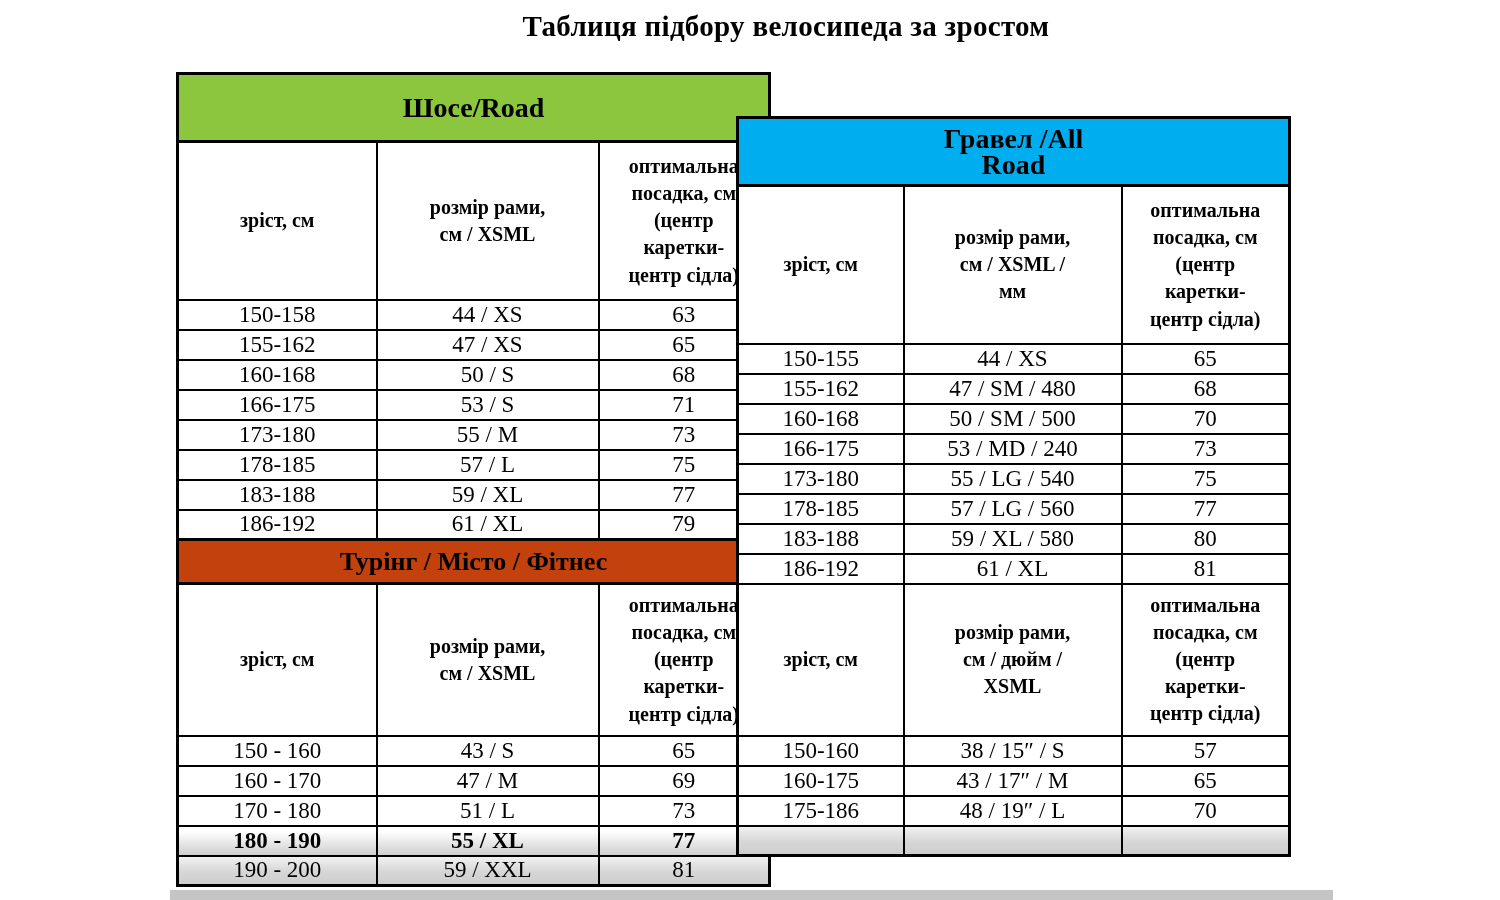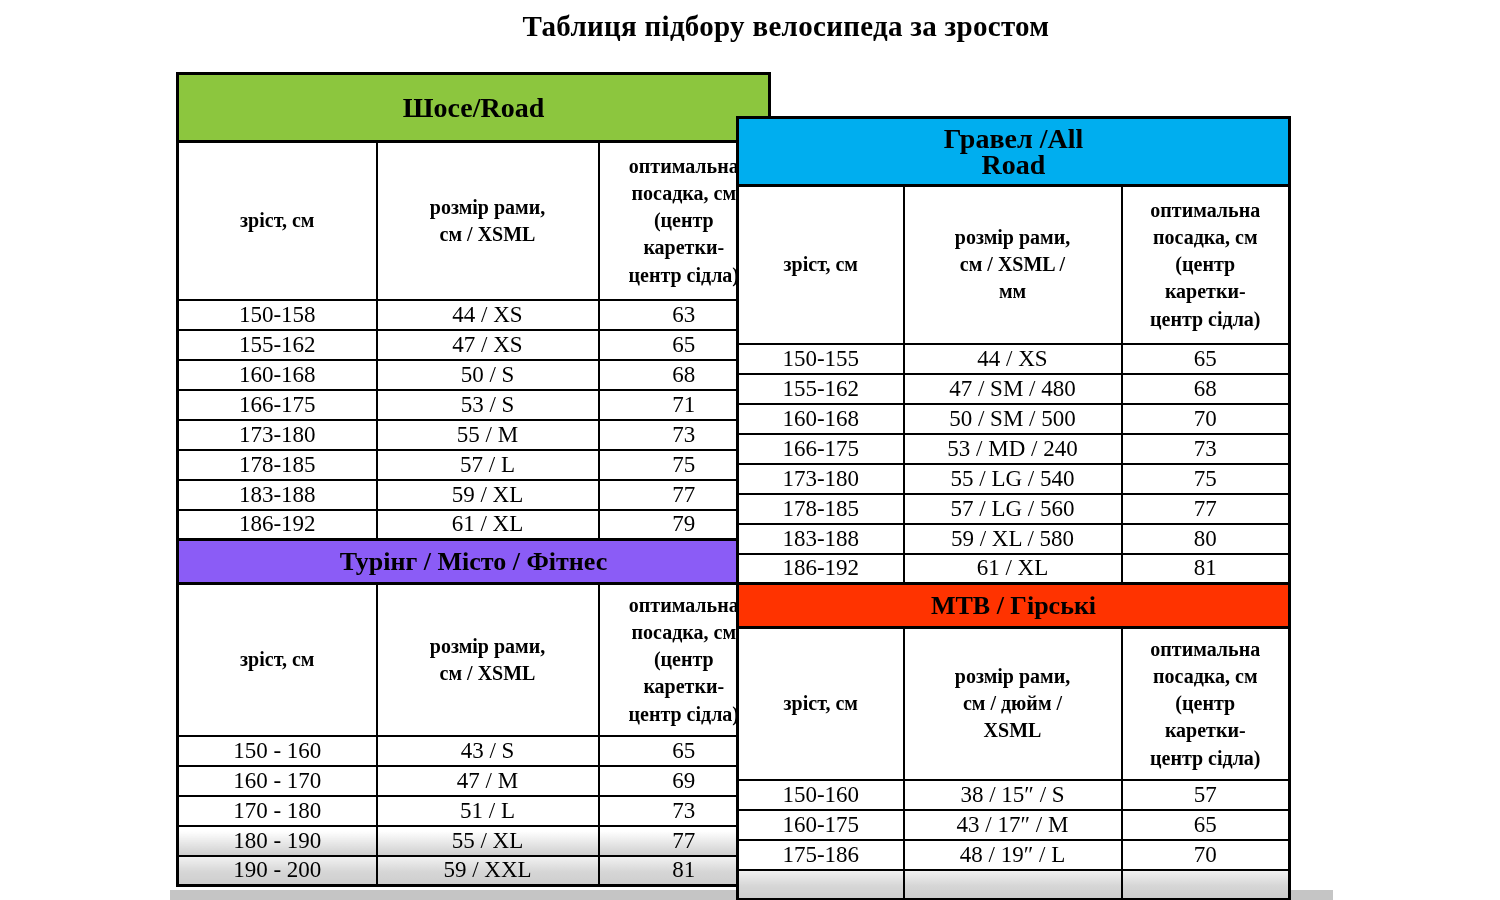--- a/index.html
+++ b/index.html
@@ -60,21 +60,21 @@
   tr.cols-row th {
     font-size: 20px;
     font-weight: bold;
     white-space: pre-line;
     line-height: 1.36;
   }
   tr.cols-row.top { height: 158px; }
   tr.cols-row.bottom { height: 152px; }
   tr.data-row { height: 30px; }
   tr.data-row td { font-size: 23px; font-weight: normal; }
-  tr.shade1 td { background: linear-gradient(180deg, #ffffff 15%, #cfcfcf 100%); }
+  tr.shade1 td { background: linear-gradient(180deg, #ffffff 15%, #cfcfcf 100%); font-weight: bold; }
   tr.shade2 td { background: linear-gradient(180deg, #f1f1f1 0%, #d6d6d6 55%, #cecece 100%); }
 </style>
 </head>
 <body>
 
 <div class="page">
 
   <div class="title">Таблиця підбору велосипеда за зростом</div>
 
   <div class="table-shadow"></div>
@@ -134,21 +134,21 @@
           <td>183-188</td>
           <td>59 / XL</td>
           <td>77</td>
         </tr>
         <tr class="data-row">
           <td>186-192</td>
           <td>61 / XL</td>
           <td>79</td>
         </tr>
         <tr class="band-row bottom">
-        <td colspan="3" class="band" style="background: #8b5cf6;">Турінг / Місто / Фітнес</td>
+        <td colspan="3" class="band" style="background: #c2410c;">Турінг / Місто / Фітнес</td>
       </tr>
       <tr class="cols-row bottom">
         <th>зріст, см</th>
         <th>розмір рами,
 см / XSML</th>
         <th>оптимальна
 посадка, см
 (центр
 каретки-
 центр сідла)</th>
@@ -238,23 +238,20 @@
         <tr class="data-row">
           <td>183-188</td>
           <td>59 / XL / 580</td>
           <td>80</td>
         </tr>
         <tr class="data-row">
           <td>186-192</td>
           <td>61 / XL</td>
           <td>81</td>
         </tr>
-        <tr class="band-row bottom">
-        <td colspan="3" class="band" style="background: rgb(255, 51, 0);">MTB / Гірські</td>
-      </tr>
       <tr class="cols-row bottom">
         <th>зріст, см</th>
         <th>розмір рами,
 см / дюйм /
 XSML</th>
         <th>оптимальна
 посадка, см
 (центр
 каретки-
 центр сідла)</th>

